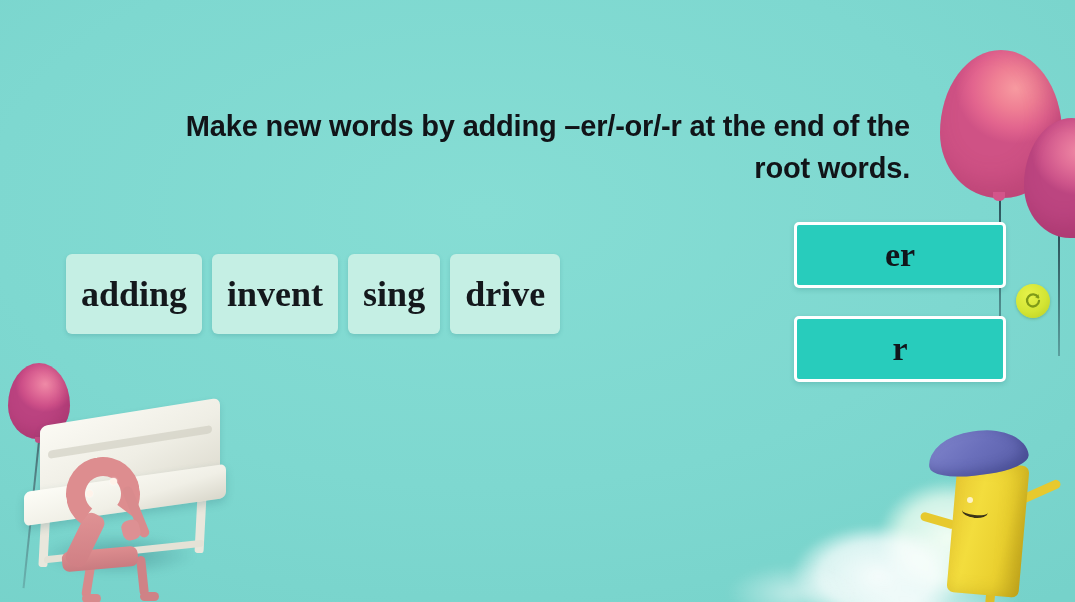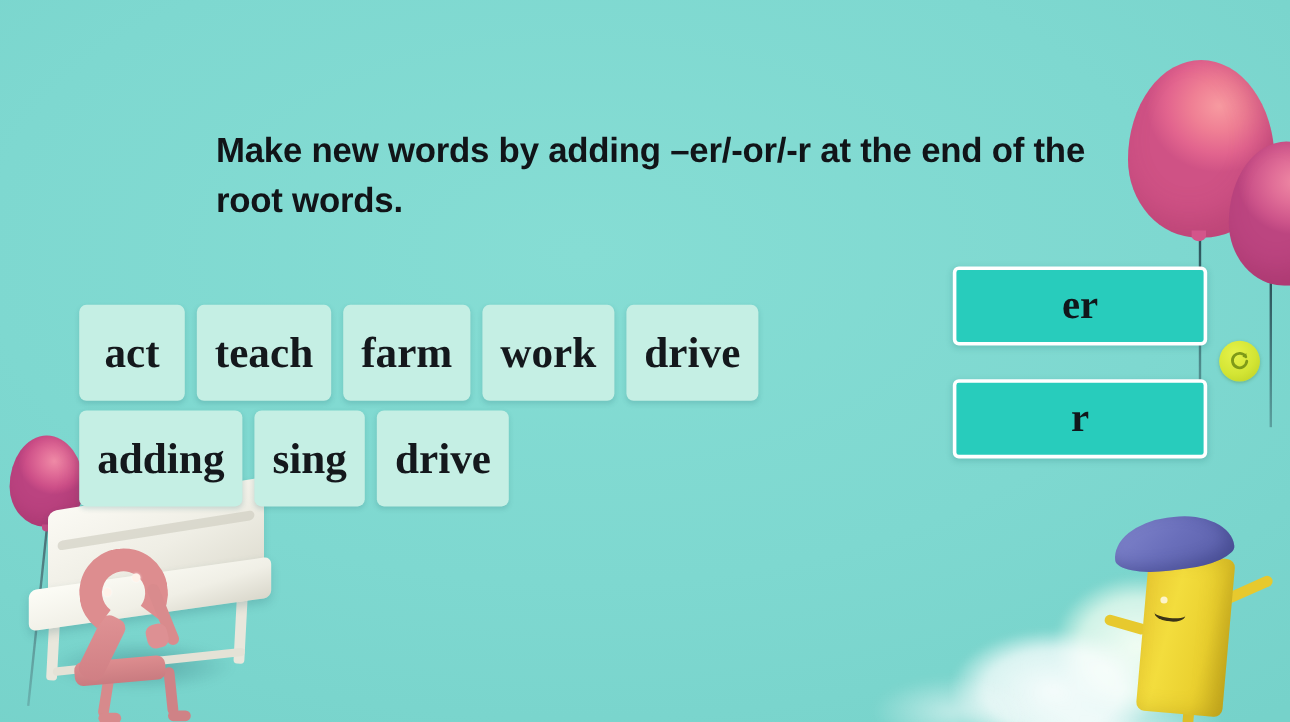--- a/index.html
+++ b/index.html
@@ -214,21 +214,21 @@
   .charY-arm-r {
     left: 1018px; top: 487px; width: 44px; height: 9px;
     background: #e7c92e; border-radius: 5px; transform: rotate(-24deg);
   }
   .charY-leg {
     left: 986px; top: 585px; width: 9px; height: 20px;
     background: #dcbe28; border-radius: 4px; transform: rotate(5deg);
   }
 
   
-  #content { position: absolute; inset: 0; }
+  #content { position: absolute; inset: 0; text-align: right; }
 
   .instruction {
     position: absolute;
     left: 180px; top: 105px;
     width: 730px;
     font-size: 29px;
     font-weight: 700;
     line-height: 1.45;
     color: #111418;
     letter-spacing: -0.2px;
@@ -346,30 +346,24 @@
   <div class="decor charY-eye charY-eye-l"></div>
   <div class="decor charY-smile"></div>
   <div class="decor charY-hat"></div>
 
   <div id="content">
 
     <div class="instruction">Make new words by adding –er/-or/-r at the end of the root words.</div>
 
     <div class="word-grid">
 
-      <div class="word-row">
-        <div class="word-card">act</div>
-        <div class="word-card">teach</div>
-        <div class="word-card">farm</div>
-        <div class="word-card">work</div>
-        <div class="word-card">drive</div>
-      </div>
 
       <div class="word-row">
         <div class="word-card">adding</div>
+        <div class="word-card">invent</div>
         <div class="word-card">sing</div>
         <div class="word-card">drive</div>
       </div>
 
     </div>
 
     <div class="suffix-stack">
       <div class="suffix-btn">er</div>
       <div class="suffix-btn">r</div>
     </div>

